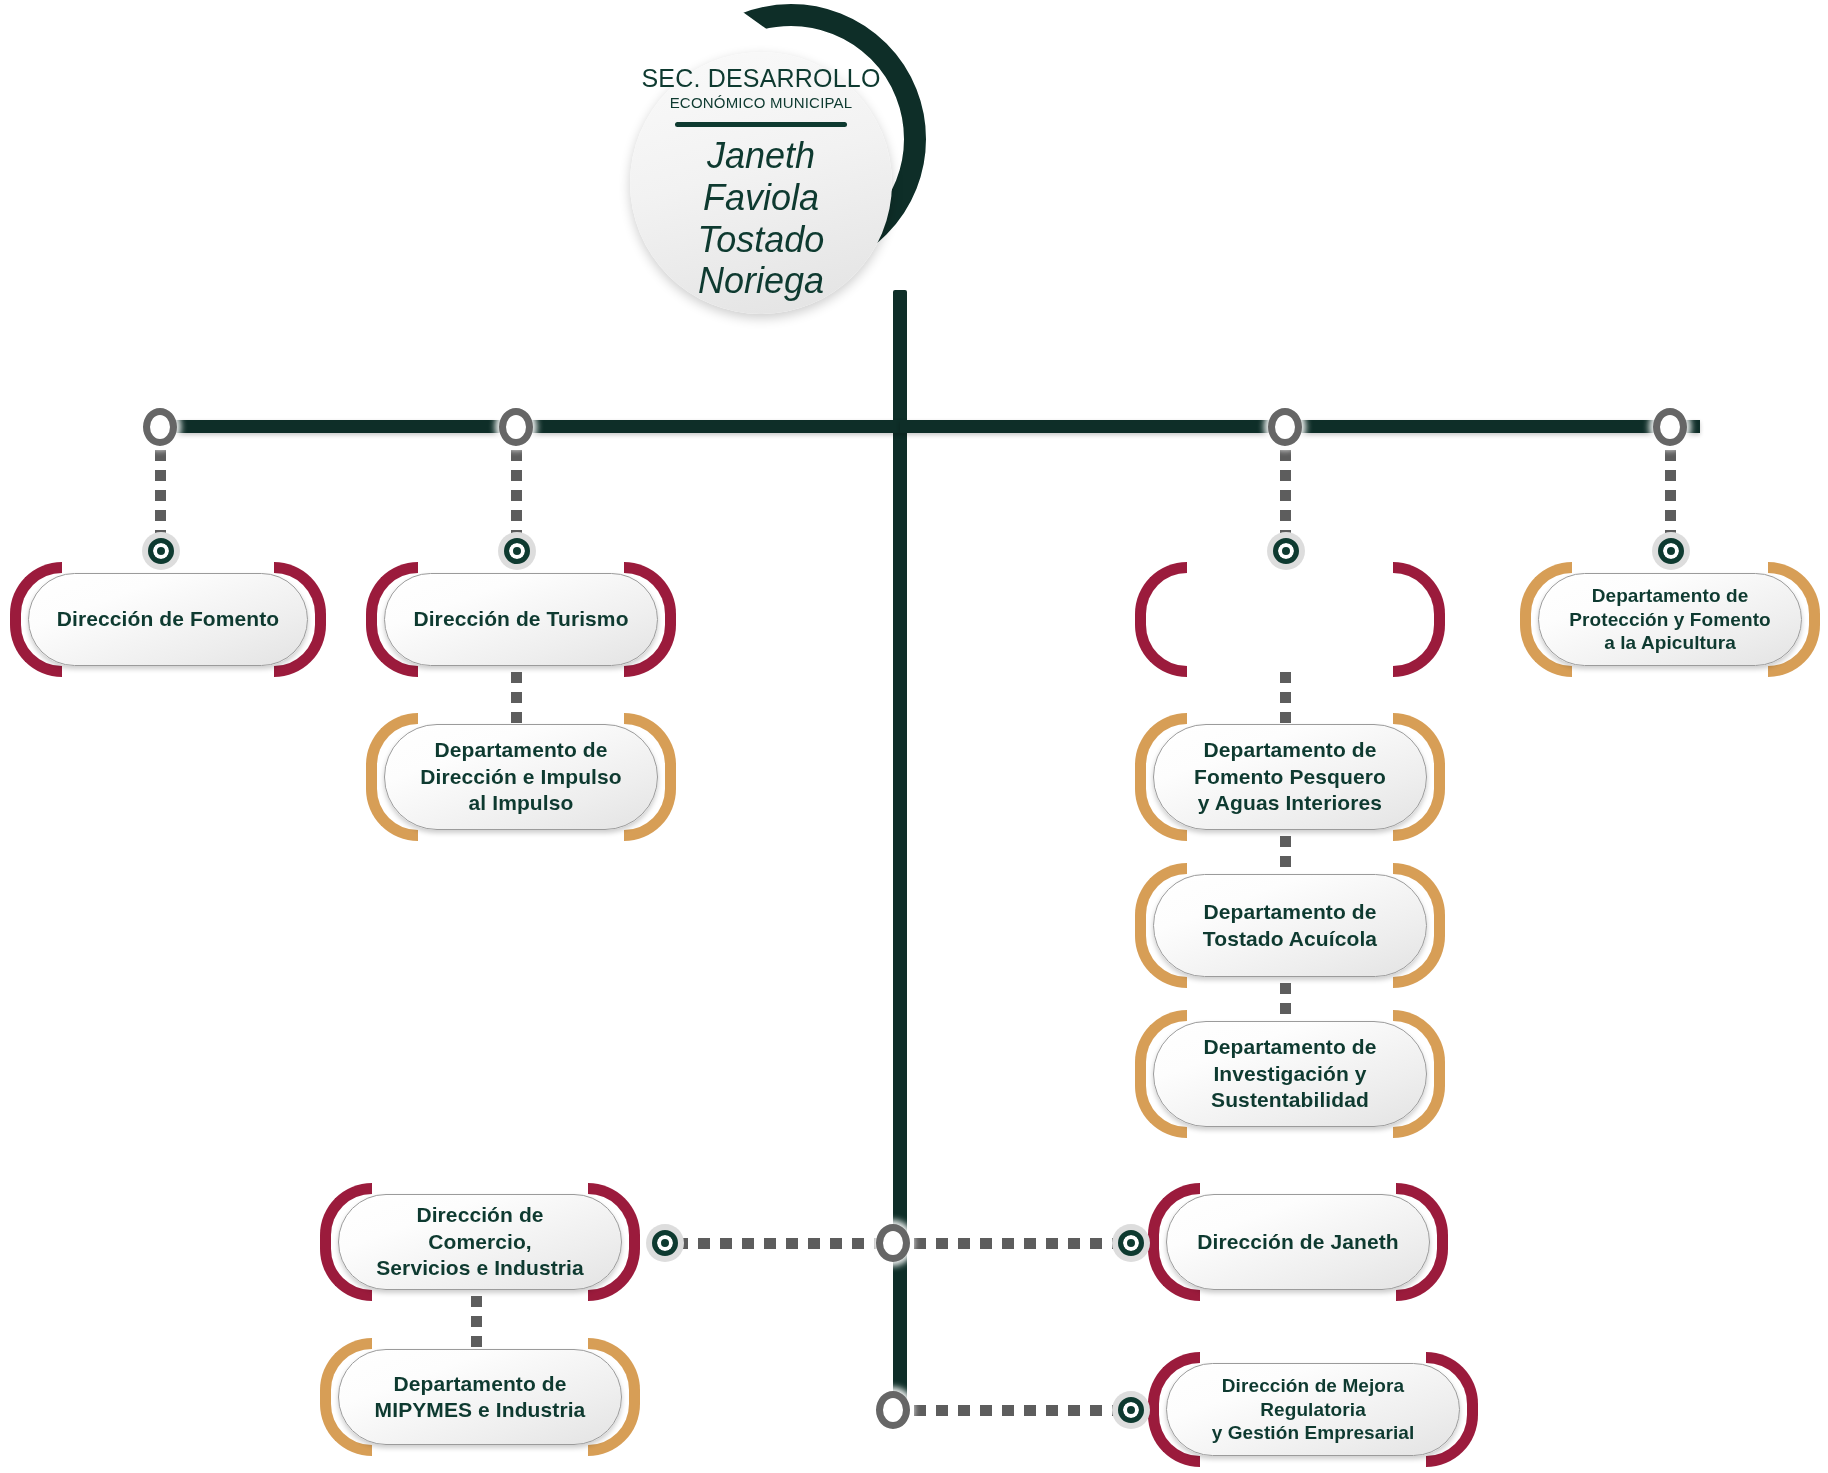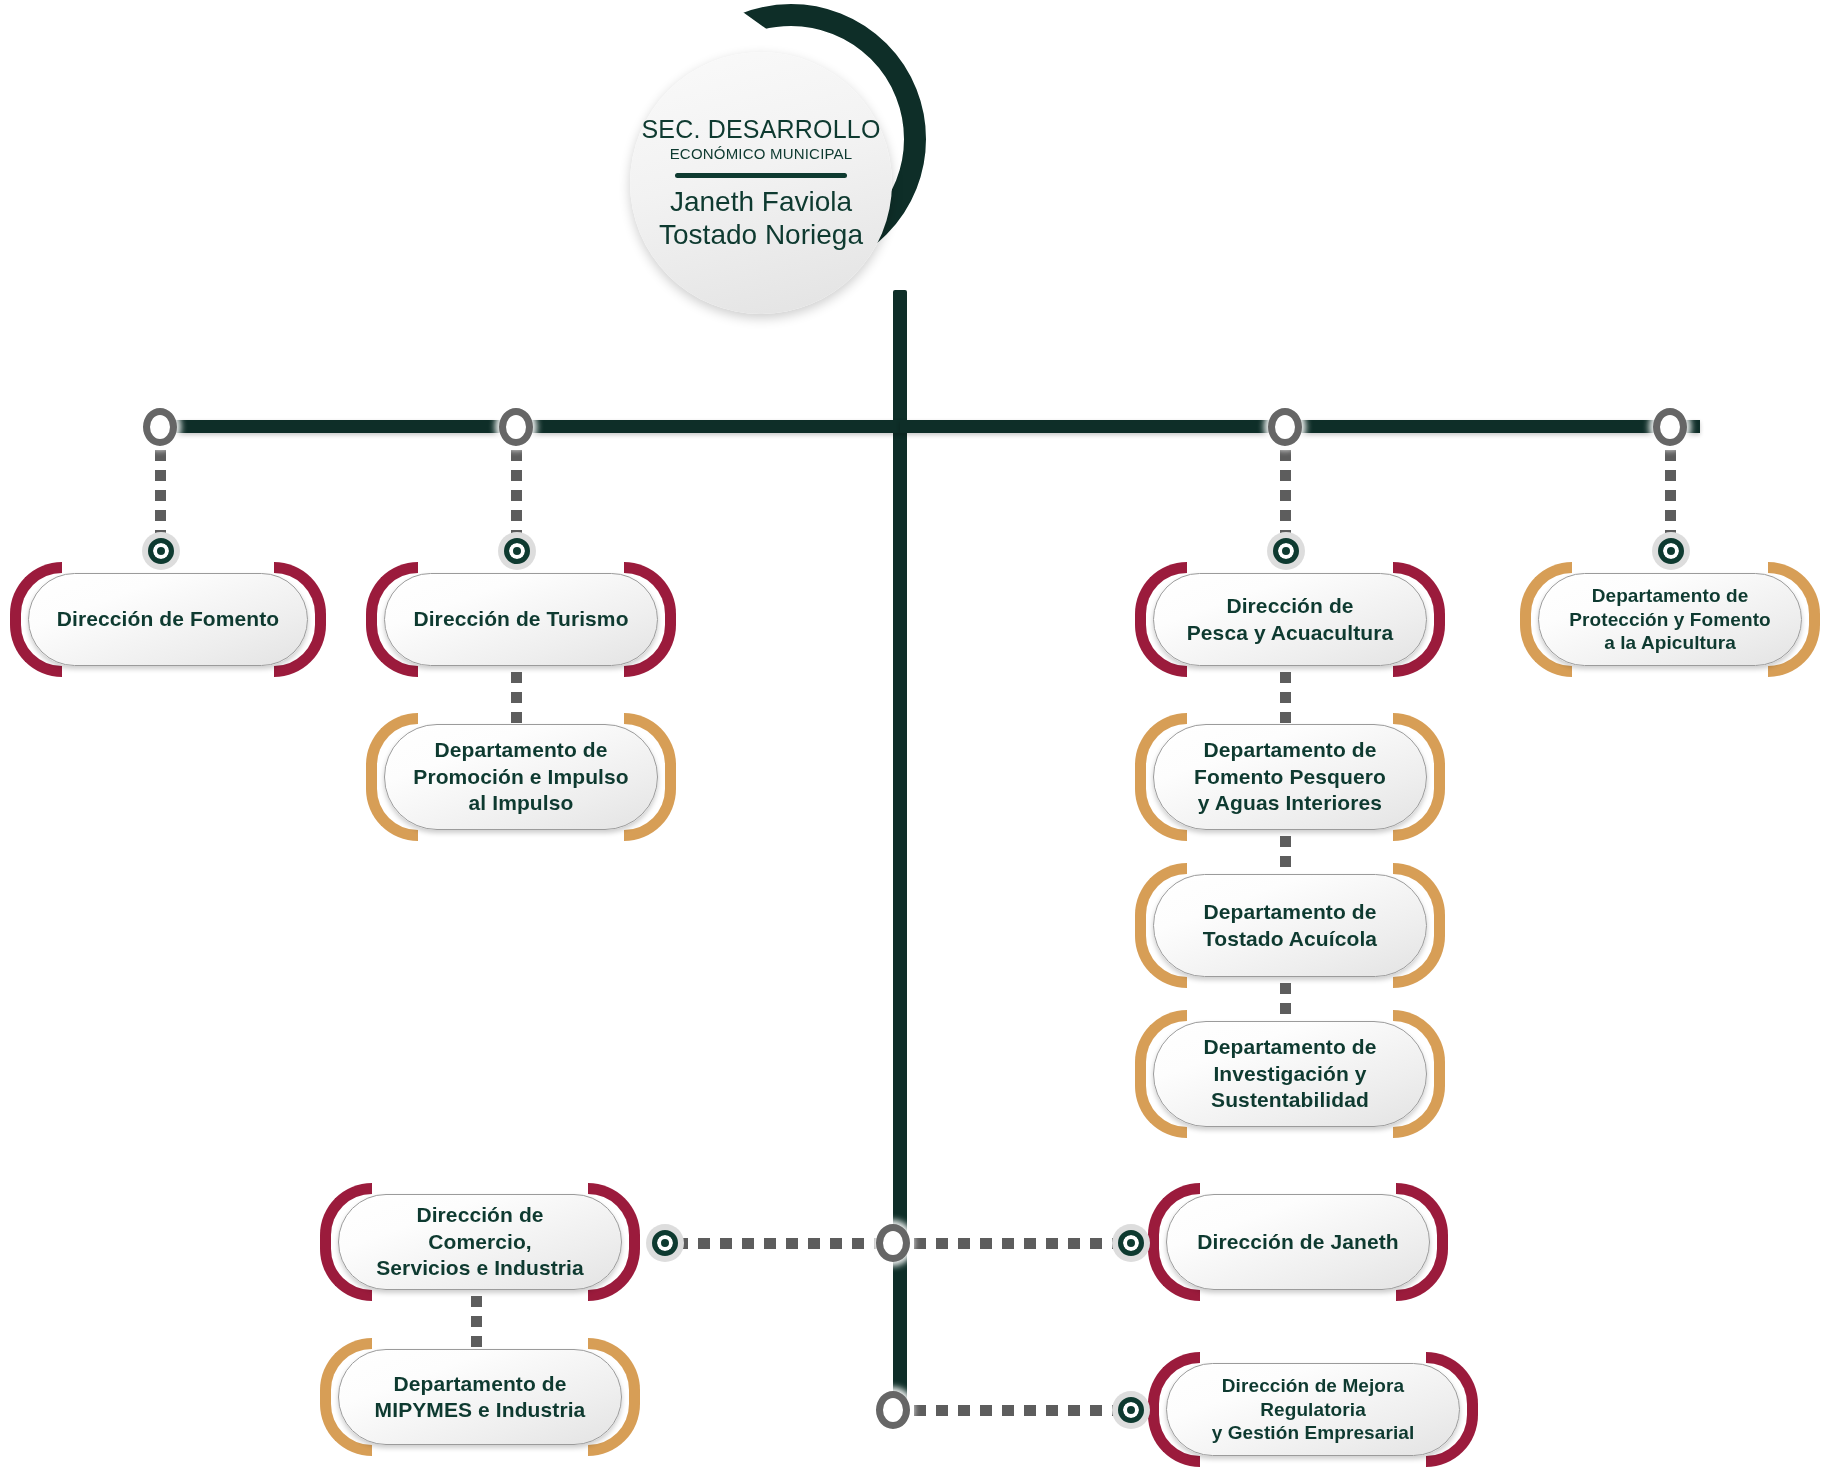--- a/index.html
+++ b/index.html
@@ -133,21 +133,21 @@
     color:#0e3a30;
     box-sizing:border-box;
     padding:0 22px;
     text-align:center;
   }
   #root-circle .l1{font-size:25px; letter-spacing:.2px; white-space:nowrap;text-align:right;}
   #root-circle .l2{font-size:15px; letter-spacing:.2px; white-space:nowrap; margin-top:1px;}
   #root-circle .rule{
     width:172px;height:5px;background:#0e3a30;border-radius:3px;margin:11px 0 8px;
   }
-  #root-circle .l3{font-size:28px; line-height:1.16;}
+  #root-circle .l3{font-size:36px; line-height:1.16;font-style:italic;}
 </style>
 </head>
 <body>
 
 <div id="stage">
 
   <div id="root-wrap">
     <div id="root-arc"></div>
     <div id="root-circle">
       <div class="l1">SEC. DESARROLLO</div>
@@ -194,26 +194,20 @@
     <div class="plate">
       <div class="label">
         <div>Dirección de Turismo</div>
       </div>
     </div>
   </div>
 
   <div class="node maroon" style="left:1135px; top:562px; width:310px; height:115px;">
     <div class="arc left"></div>
     <div class="arc right"></div>
-    <div class="plate">
-      <div class="label">
-        <div>Dirección de</div>
-        <div>Pesca y Acuacultura</div>
-      </div>
-    </div>
   </div>
 
   <div class="node tan small" style="left:1520px; top:562px; width:300px; height:115px;">
     <div class="arc left"></div>
     <div class="arc right"></div>
     <div class="plate">
       <div class="label">
         <div>Departamento de</div>
         <div>Protección y Fomento</div>
         <div>a la Apicultura</div>
@@ -221,21 +215,21 @@
     </div>
   </div>
 
   <div class="vdot" style="left:511px; top:672px; height:52px;"></div>
   <div class="node tan" style="left:366px; top:713px; width:310px; height:128px;">
     <div class="arc left"></div>
     <div class="arc right"></div>
     <div class="plate">
       <div class="label">
         <div>Departamento de</div>
-        <div>Promoción e Impulso</div>
+        <div>Dirección e Impulso</div>
         <div>al Impulso</div>
       </div>
     </div>
   </div>
 
   <div class="vdot" style="left:1280px; top:672px; height:52px;"></div>
   <div class="node tan" style="left:1135px; top:713px; width:310px; height:128px;">
     <div class="arc left"></div>
     <div class="arc right"></div>
     <div class="plate">

